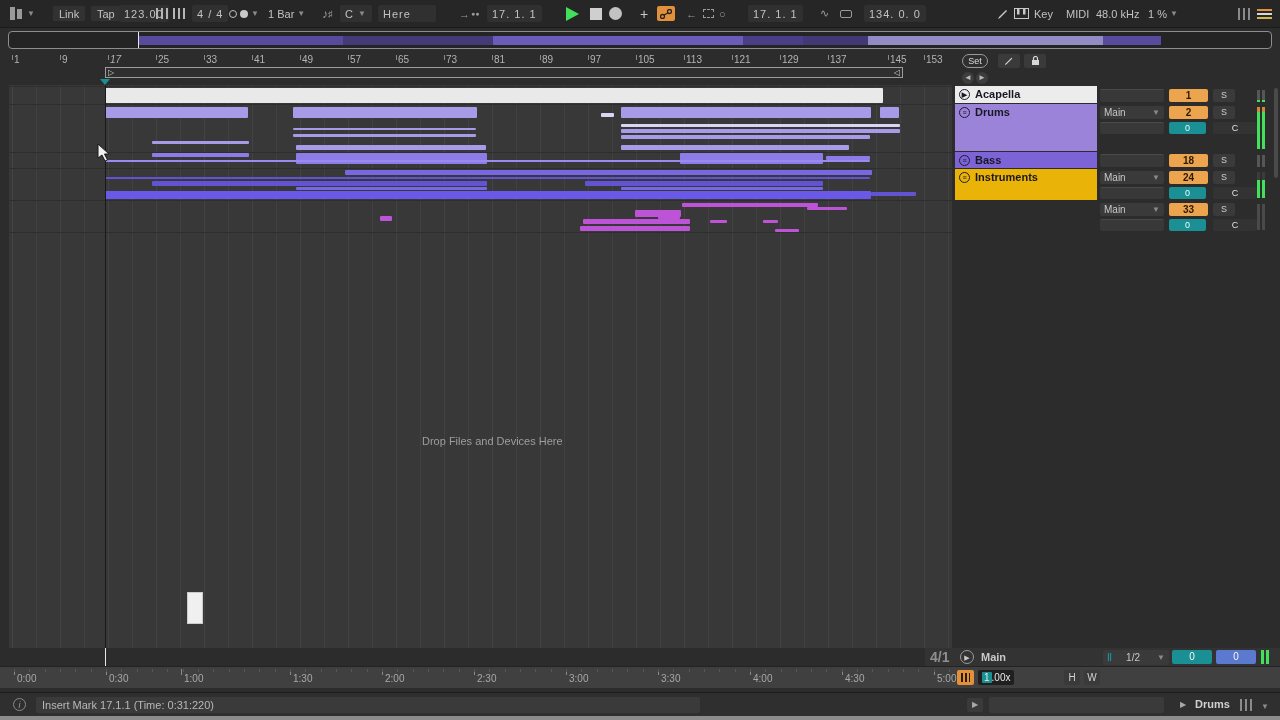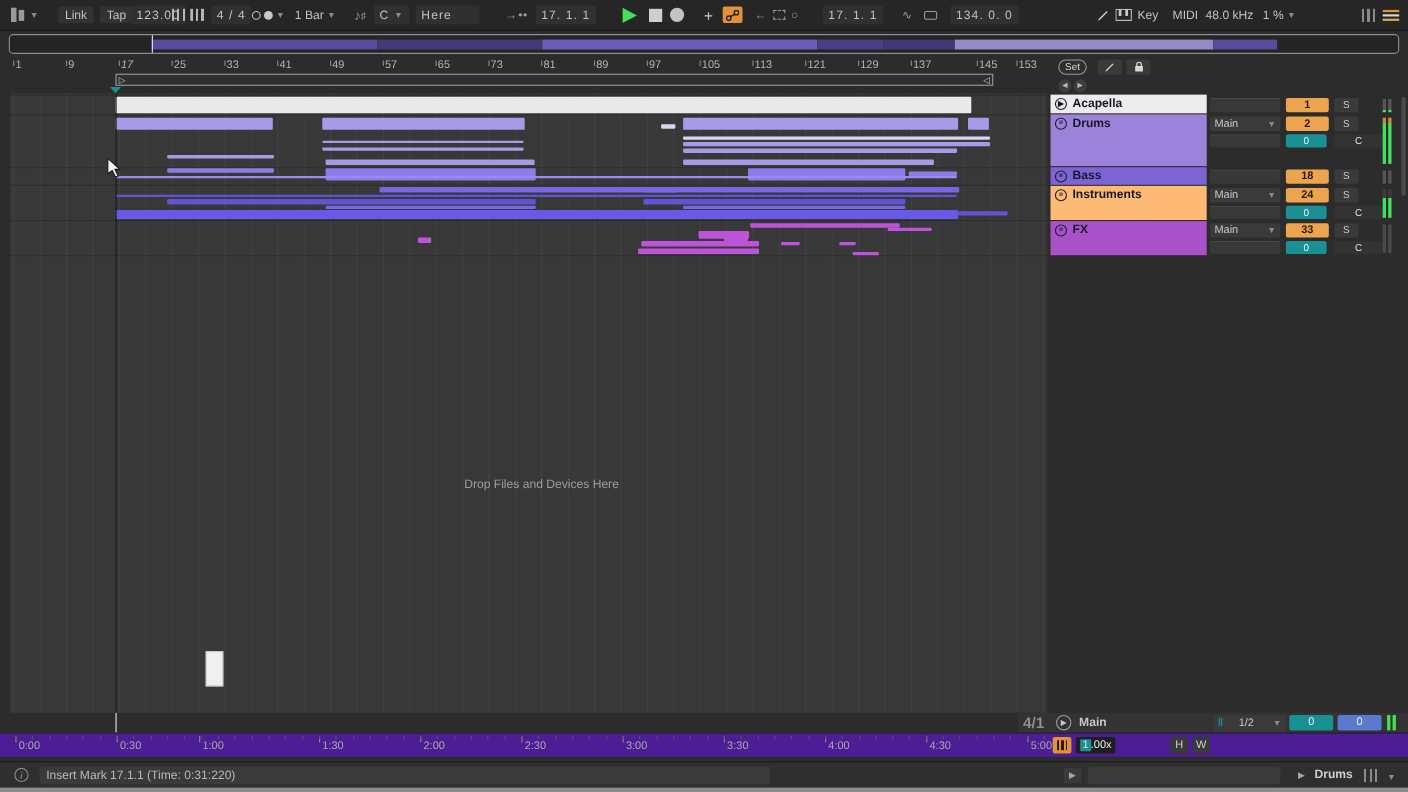--- a/index.html
+++ b/index.html
@@ -88,21 +88,21 @@
   .panbox { position:absolute; left:1169px; width:37px; height:12px; background:var(--teal); color:#eafcfc;
             font-size:9px; text-align:center; line-height:12px; border-radius:2px; }
   .cbox { position:absolute; left:1213px; width:44px; height:12px; background:#333; color:#e0e0e0;
           font-size:9px; text-align:center; line-height:12px; border-radius:2px; }
   .meterpair { position:absolute; left:1257px; display:flex; gap:2px; }
   .meterpair span { display:block; width:3px; }
 
   
   #bottomrow { position:absolute; left:925px; top:648px; width:355px; height:20px; background:#333;
                font-size:11px; color:#c8c8c8; }
-  #timeruler { position:absolute; left:0; top:666px; width:1280px; height:22px; background:#4c1d95;
+  #timeruler { position:absolute; left:0; top:666px; width:1280px; height:22px; background:#404040;
                border-top:1px solid #232323; }
   .ttick { position:absolute; top:6px; font-size:10px; color:#a8a8a8; }
   .ttick i { position:absolute; left:-3px; top:-4px; width:1px; height:6px; background:#8a8a8a; }
   .mtick { position:absolute; top:2px; width:1px; height:3px; background:#565656; }
   .dropsel { display:flex; align-items:center; justify-content:space-between; background:#3a3a3a;
              border-radius:2px; padding:0 4px; font-size:10px; }
   .valbox { position:absolute; height:14px; border-radius:2px; font-size:10px; color:#f0f8f8;
             text-align:center; line-height:14px; }
 
   
@@ -430,42 +430,38 @@
     <span>Bass</span>
   </div>
   <div class="slotbox" style="top:154px;height:13px"></div>
   <div class="numbox" style="top:154px">18</div>
   <div class="sbox" style="top:154px">S</div>
   <div class="meterpair" style="top:155px">
     <span style="height:12px;background:#565656"></span>
       <span style="height:12px;background:#565656"></span>
   </div>
 
-  <div class="trow" style="top: 169px; height: 31px; background: #fdba74;">
+  <div class="trow" style="top: 169px; height: 31px; background: #eab308;">
     <span class="ticon">≡</span>
     <span>Instruments</span>
   </div>
   <div class="routbox" style="top:171px">
     <span>Main</span>
       <span class="caret">▼</span>
   </div>
   <div class="slotbox" style="top:187px;height:12px"></div>
   <div class="numbox" style="top:171px">24</div>
   <div class="sbox" style="top:171px">S</div>
   <div class="panbox" style="top:187px">0</div>
   <div class="cbox" style="top:187px">C</div>
   <div class="meterpair" style="top:172px">
     <span style="height:26px;background:linear-gradient(#3c3c3c 0 30%,var(--green) 30% 100%)"></span>
     <span style="height:26px;background:linear-gradient(#3c3c3c 0 30%,var(--green) 30% 100%)"></span>
   </div>
 
-  <div class="trow" style="top: 201px; height: 31px; background: rgb(168, 81, 200);">
-    <span class="ticon">≡</span>
-    <span>FX</span>
-  </div>
   <div class="routbox" style="top:203px">
     <span>Main</span>
       <span class="caret">▼</span>
   </div>
   <div class="slotbox" style="top:219px;height:12px"></div>
   <div class="numbox" style="top:203px">33</div>
   <div class="sbox" style="top:203px">S</div>
   <div class="panbox" style="top:219px">0</div>
   <div class="cbox" style="top:219px">C</div>
   <div class="meterpair" style="top:204px">

